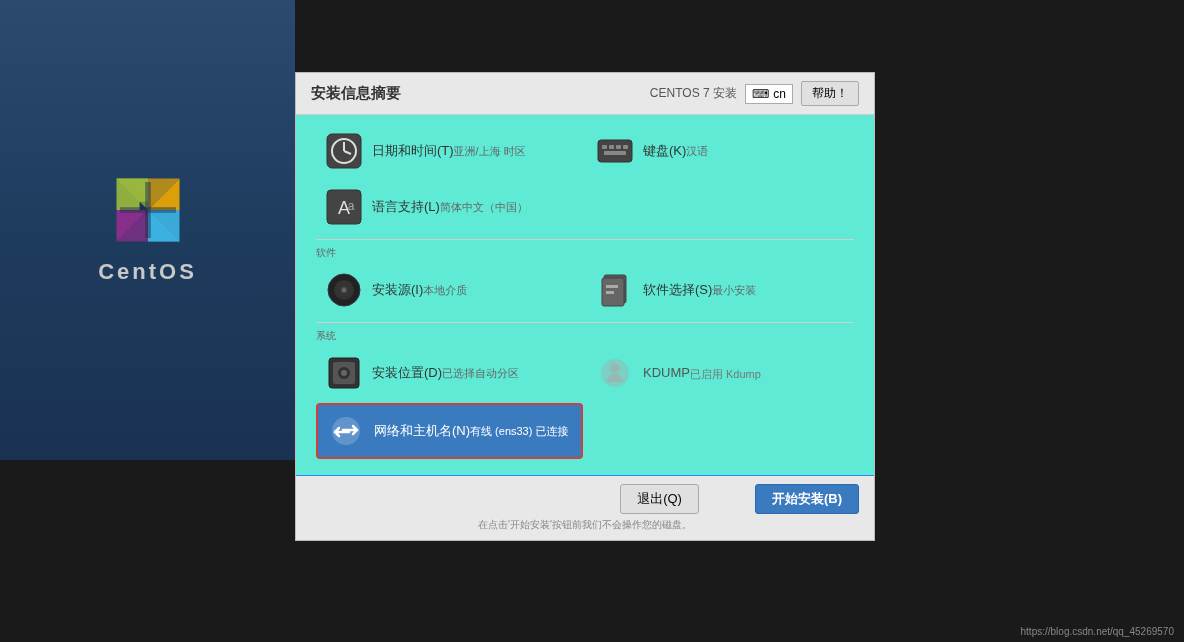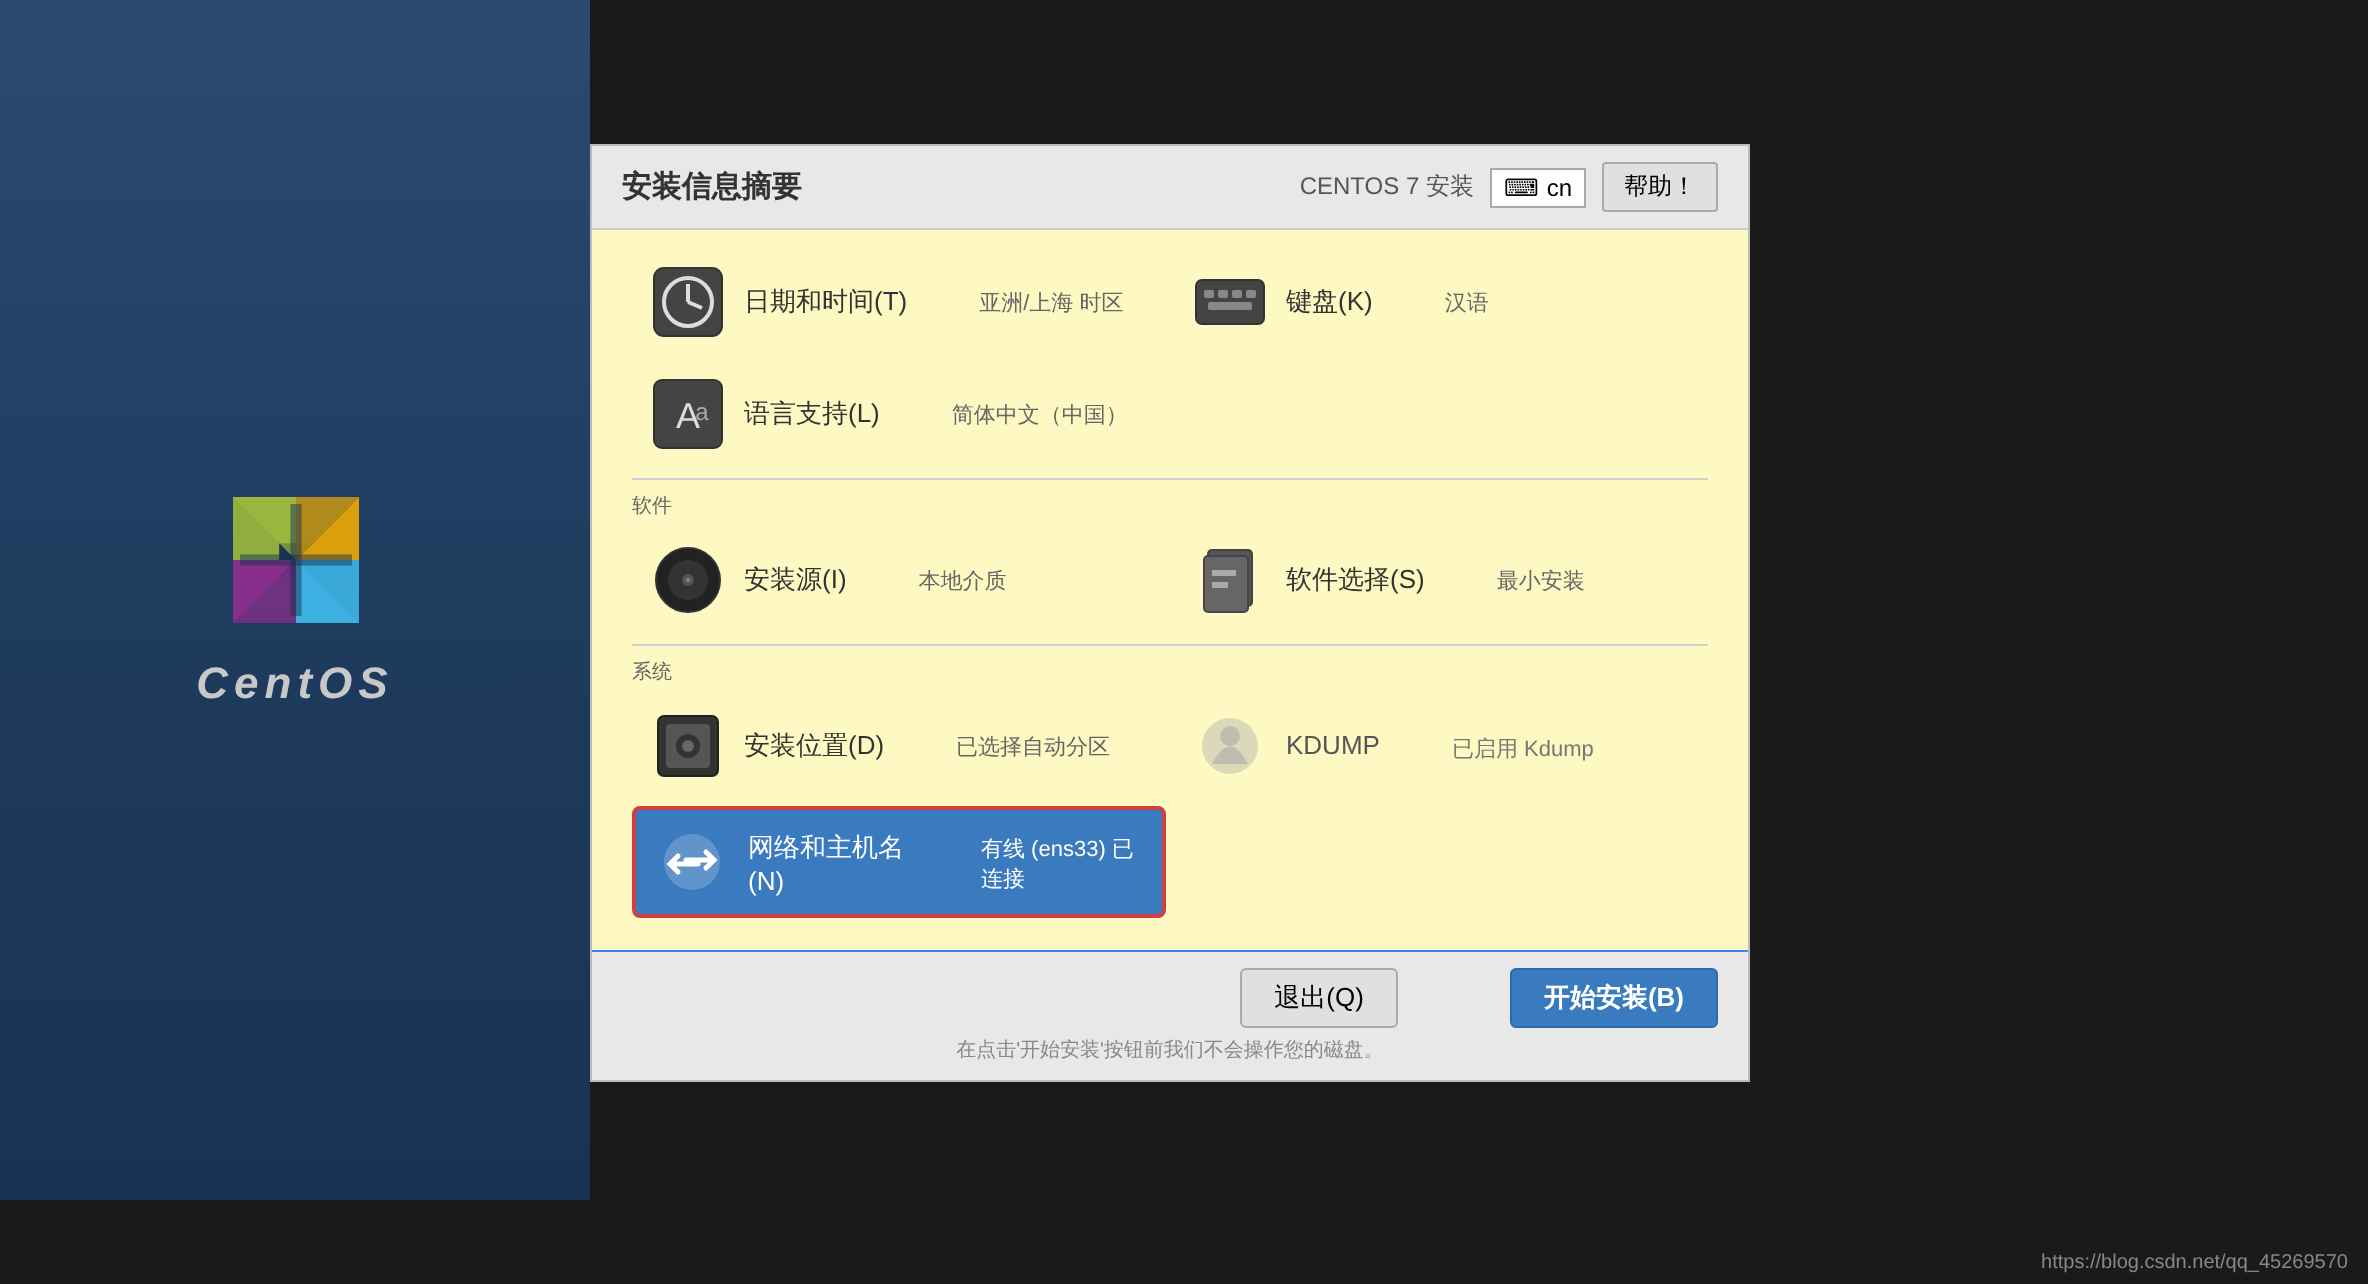--- a/index.html
+++ b/index.html
@@ -101,21 +101,20 @@
     }
     .item-title {
       font-size: 13px;
       color: #333;
       font-weight: 500;
     }
     .item-sub {
       font-size: 11px;
       color: #666;
       margin-top: 2px;
-      margin-left: 36px;
     }
     
     .window-footer {
       padding: 8px 15px;
       background: #e8e8e8;
       border-top: 1px solid #3b82f6;
     }
     .footer-buttons {
       display: flex;
       justify-content: flex-end;
@@ -152,31 +151,30 @@
       left: 0;
       top: 0;
       width: 100%;
       height: 100%;
     }
     .main-panel {
       position: absolute;
       left: 295px;
       top: 72px;
       width: 580px;
-      background: #fef9c3;
+      background: #5eead4;
       border: 1px solid #bbb;
     }
     .left-panel {
       position: absolute;
       left: 0;
       top: 0;
       width: 295px;
-      height: 600px;
+      height: 460px;
       background: linear-gradient(to bottom, #2c4a70 0%, #1e3c5e 50%, #1a3252 100%);
-      font-style: italic;
     }
 
     .url-bar {
       position: absolute;
       bottom: 5px;
       right: 10px;
       font-size: 10px;
       color: #888;
     }
     .divider {

